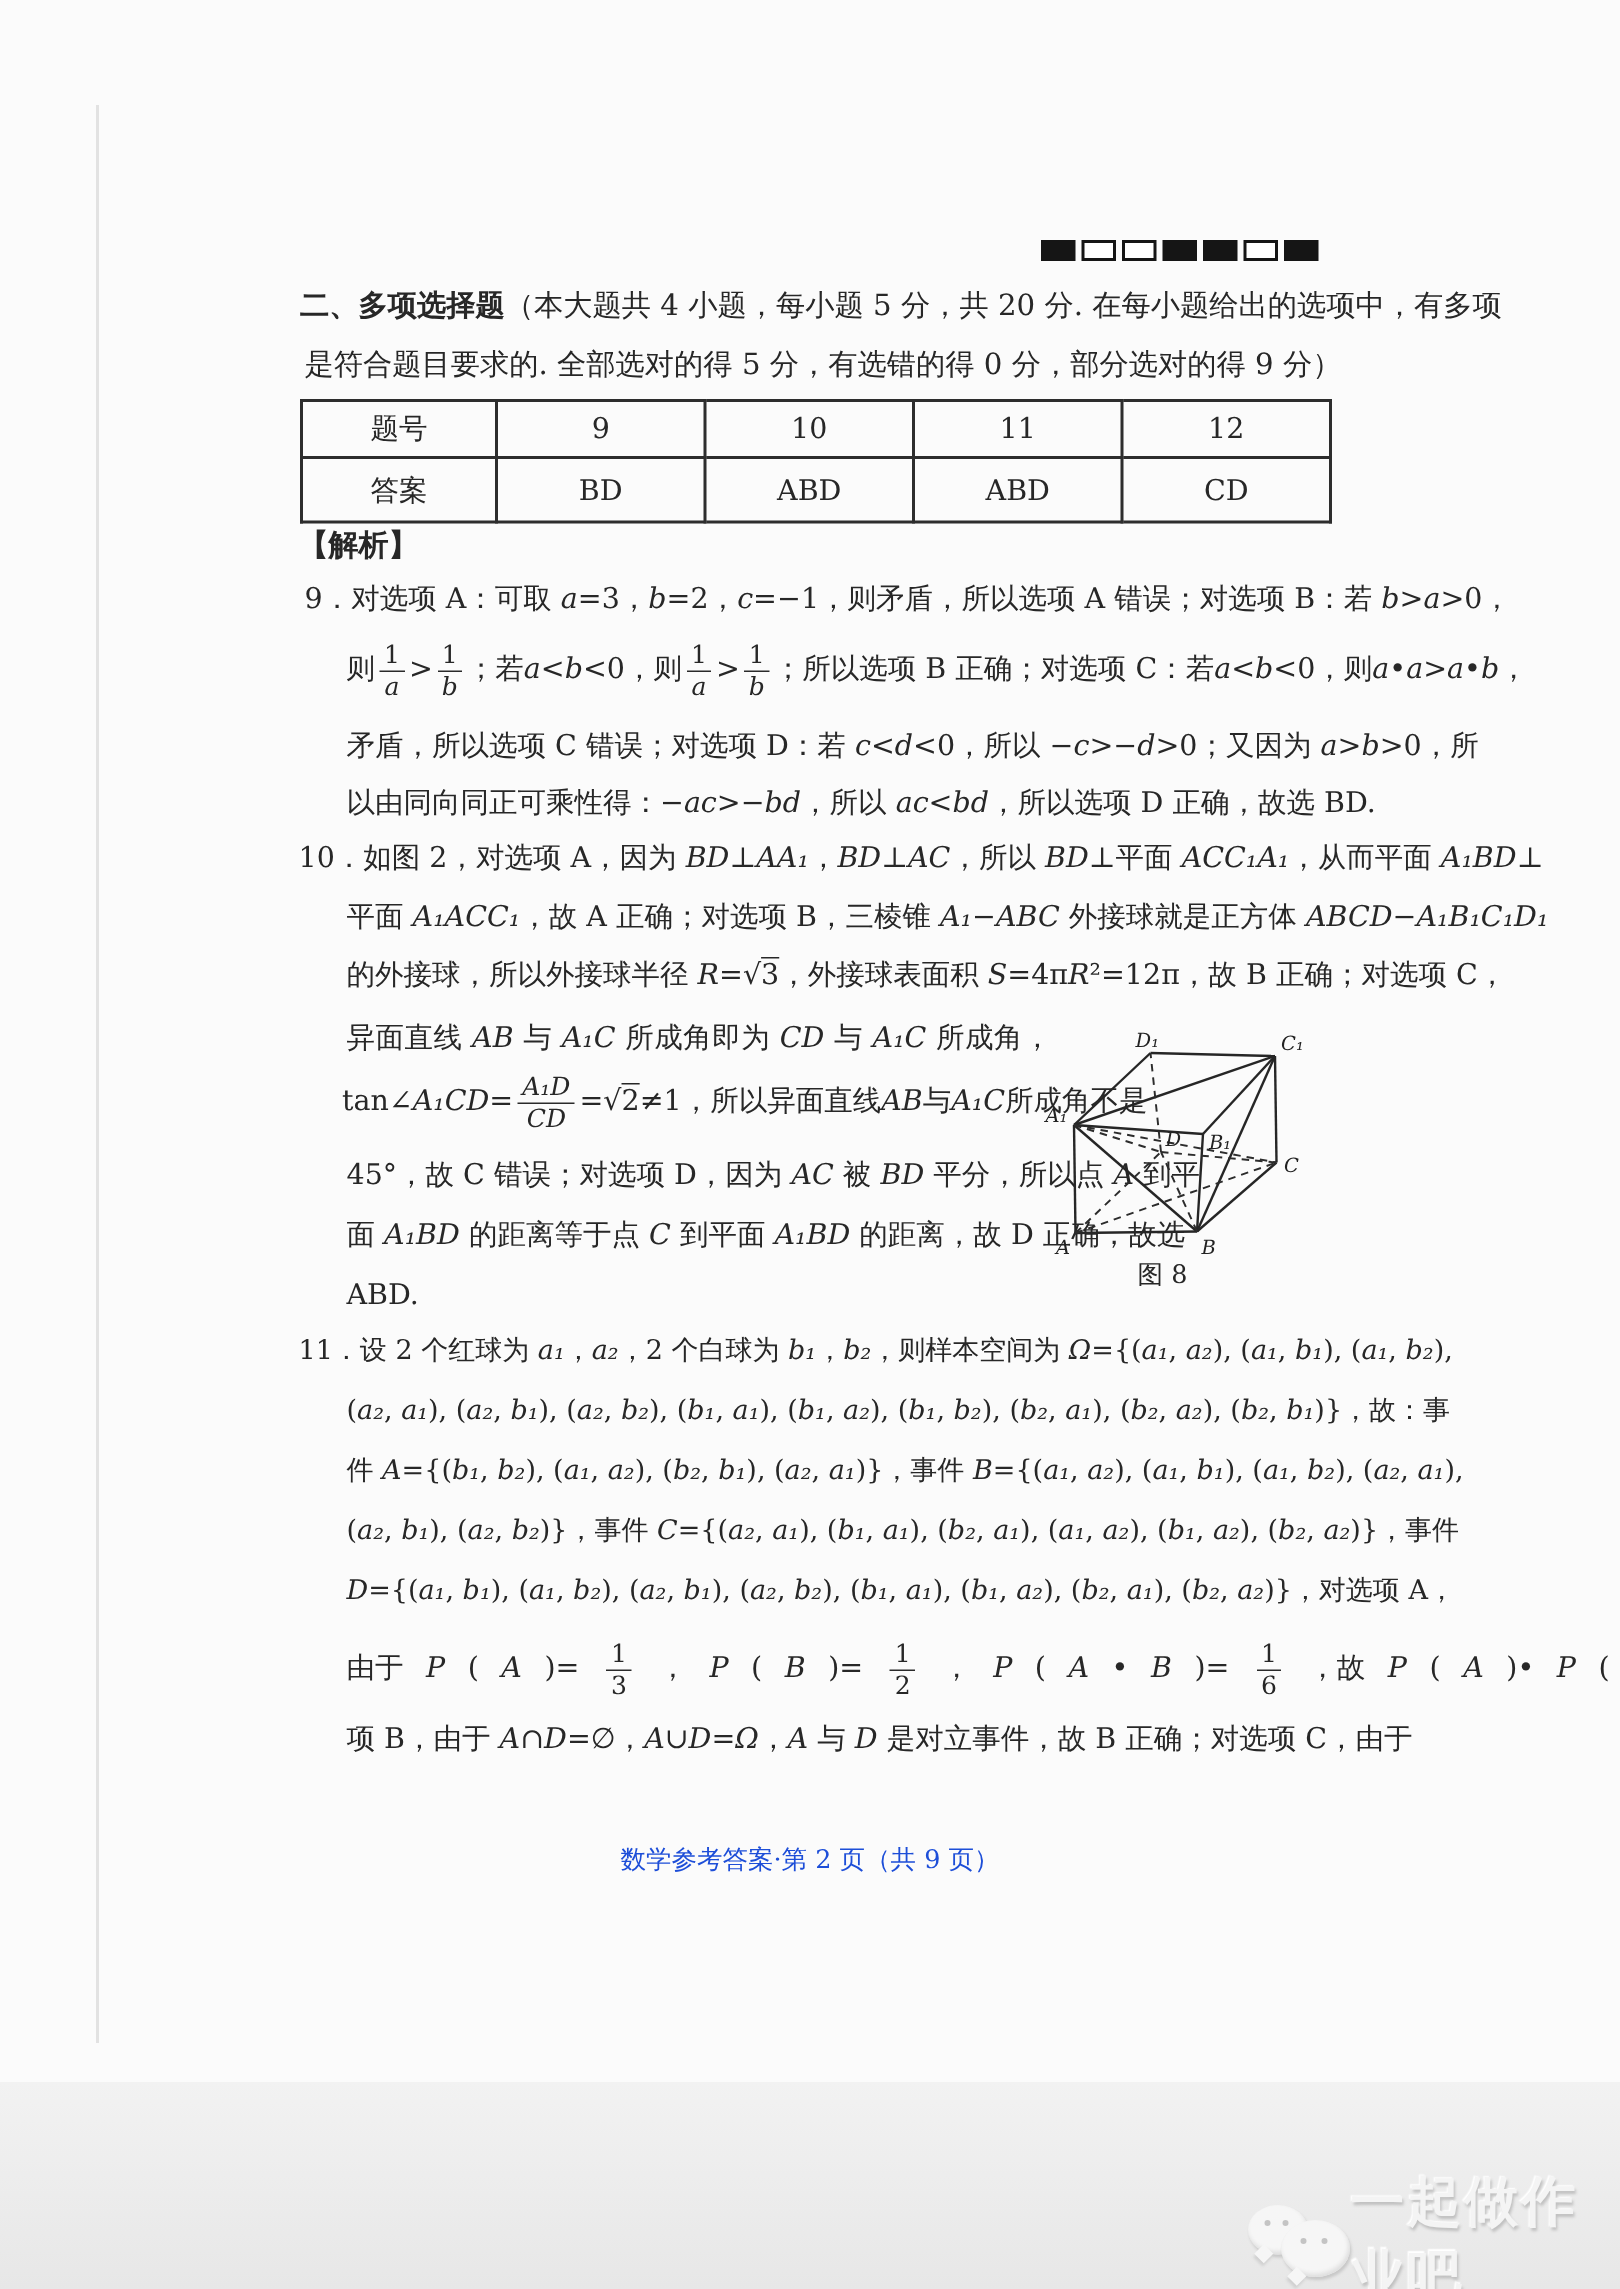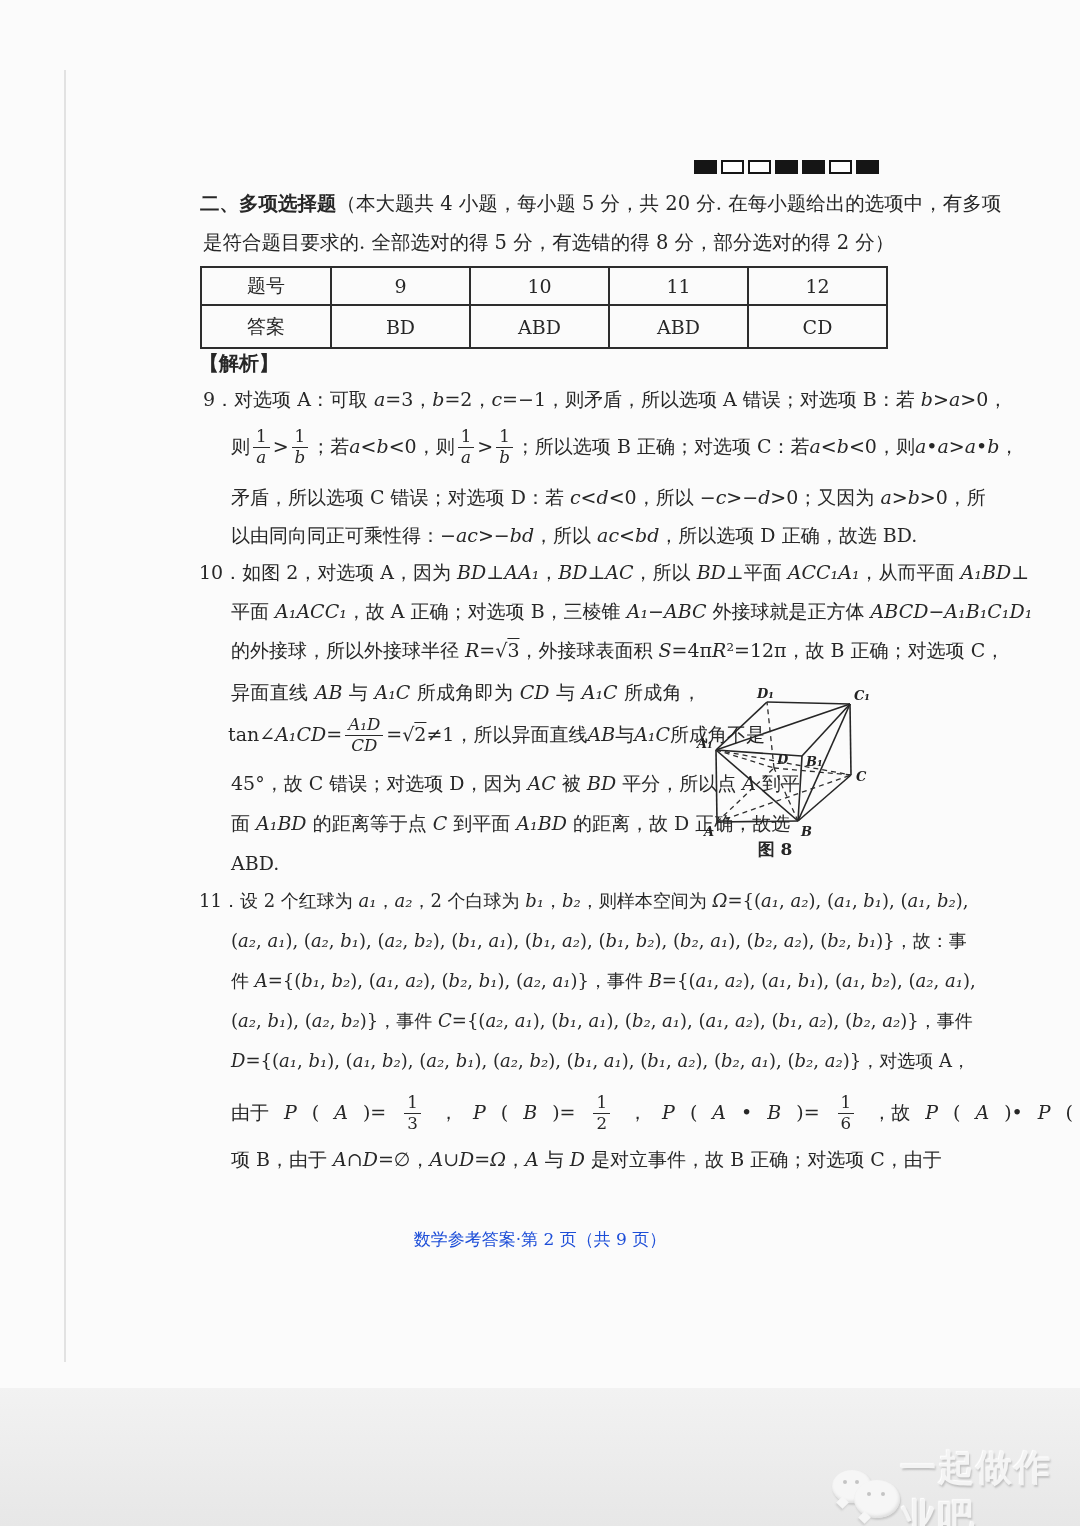--- a/index.html
+++ b/index.html
@@ -34,21 +34,21 @@
   table.answers tr:nth-child(2) td{height:41px;}
   .analysis{position:absolute;left:199px;top:350px;font-size:20px;font-weight:bold;}
   
   .frac{display:inline-flex;flex-direction:column;align-items:center;vertical-align:middle;
     line-height:1.05;font-size:0.88em;margin:0 3px;}
   .frac .fn{border-bottom:1.4px solid #2a2a2a;padding:0 3px 1px;}
   .frac .fd{padding-top:1px;}
   .sqrt{white-space:nowrap;}
   .sqrt-bar{text-decoration:overline;}
   
-  .figure{position:absolute;left:695px;top:682px;width:196px;height:186px;font-weight:bold;}
+  .figure{position:absolute;left:695px;top:682px;width:196px;height:186px;}
   .figure svg{position:absolute;left:0;top:0;}
   .fig-caption{position:absolute;left:0;top:156px;width:160px;text-align:center;font-size:17px;}
   svg text{font-family:"DejaVu Serif","Liberation Serif",serif;font-size:13px;font-style:italic;fill:#222;}
   
   .footer{position:absolute;left:0;top:1228px;width:1080px;text-align:center;font-size:17px;color:#1d4ed8;}
   
   .watermark{position:absolute;left:830px;top:1444px;display:flex;align-items:center;gap:12px;}
   .wm-icon{position:relative;width:74px;height:58px;display:inline-block;}
   .bub{position:absolute;background:#f6f6f6;border-radius:50%;
     box-shadow:1px 2px 2px #c8c8c8, inset -1px -2px 3px #dedede;}
@@ -74,21 +74,21 @@
       <span class="sq filled"></span>
       <span class="sq outline"></span>
       <span class="sq outline"></span>
       <span class="sq filled"></span>
       <span class="sq filled"></span>
       <span class="sq outline"></span>
       <span class="sq filled"></span>
     </div>
 
   <div class="head1"><b>二、多项选择题</b><span>（本大题共 4 小题，每小题 5 分，共 20 分. 在每小题给出的选项中，有多项</span></div>
-  <div class="head2">是符合题目要求的. 全部选对的得 5 分，有选错的得 8 分，部分选对的得 2 分）</div>
+  <div class="head2">是符合题目要求的. 全部选对的得 5 分，有选错的得 0 分，部分选对的得 9 分）</div>
 
   <table class="answers">
     <tbody>
         <tr>
       <td style="width:128px">题号</td>
       <td style="width:137px">9</td>
       <td style="width:137px">10</td>
       <td style="width:137px">11</td>
       <td style="width:137px">12</td>
     </tr>

